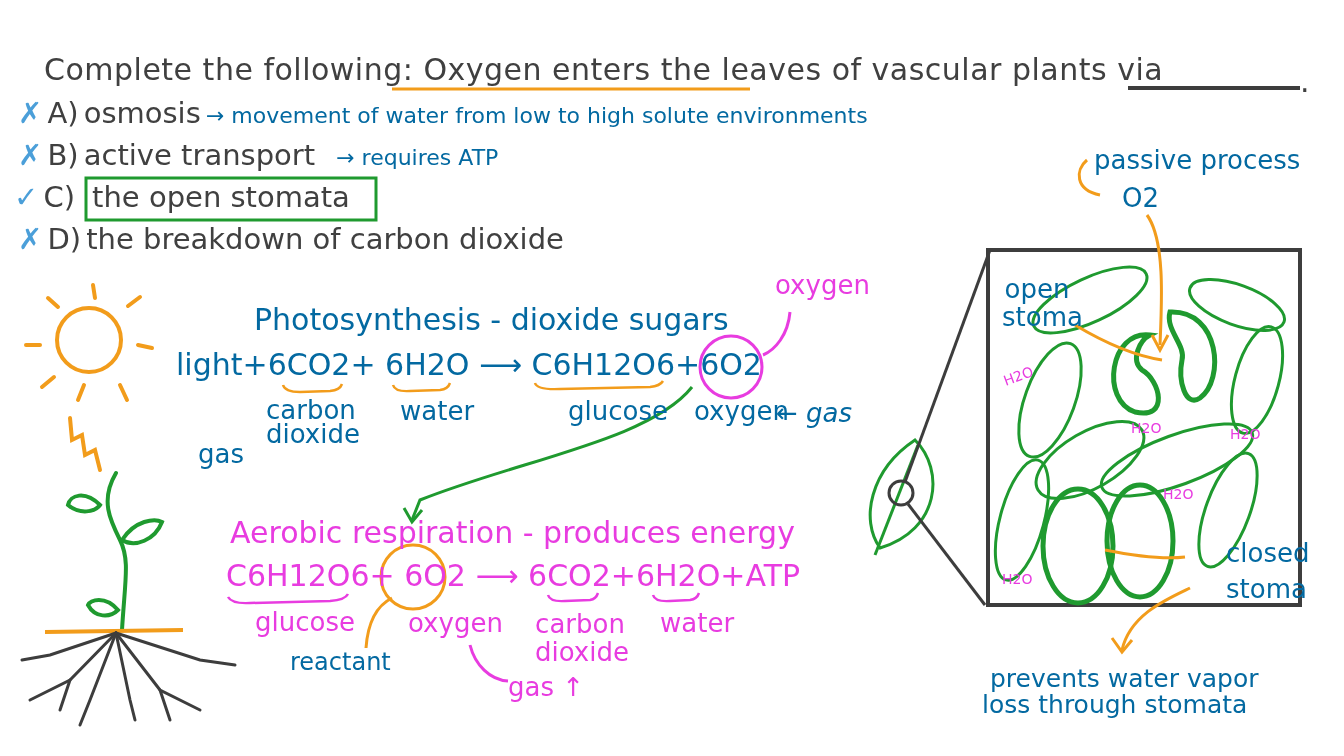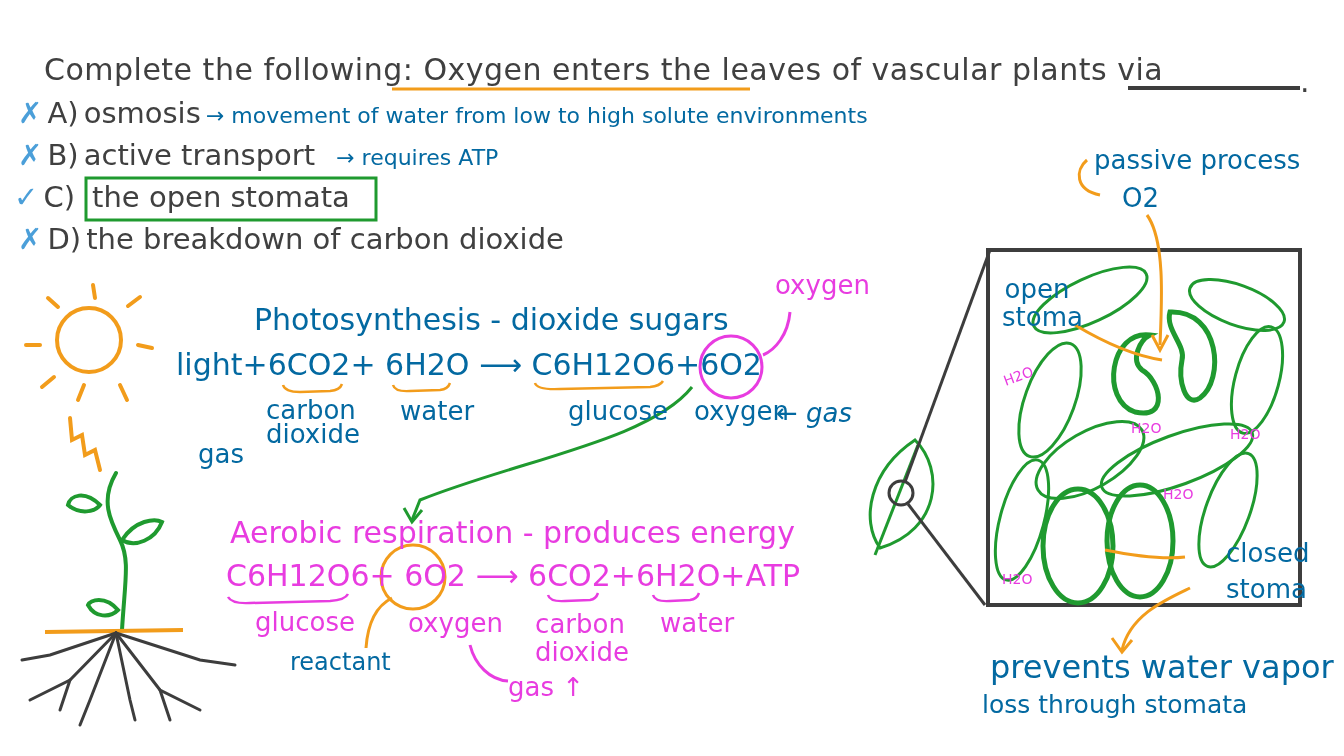--- a/index.html
+++ b/index.html
@@ -176,14 +176,14 @@
 
 <div class="abs orange lbl" style="left:1094px;top:145px;">passive process</div>
 <div class="abs orange lbl" style="left:1122px;top:183px;font-size:26px;">O2</div>
 <div class="abs orange lbl" style="left:1002px;top:275px;width:70px;white-space:normal;line-height:28px;text-align:center;">open stoma</div>
 <div class="abs orange lbl" style="left:1190px;top:535px;width:80px;white-space:normal;line-height:36px;margin-left:36px;">closed stoma</div>
 <div class="abs pink" style="left:1003px;top:368px;font-size:14px;transform:rotate(-20deg);">H2O</div>
 <div class="abs pink" style="left:1131px;top:420px;font-size:14px;">H2O</div>
 <div class="abs pink" style="left:1230px;top:426px;font-size:14px;">H2O</div>
 <div class="abs pink" style="left:1163px;top:486px;font-size:14px;">H2O</div>
 <div class="abs pink" style="left:1002px;top:571px;font-size:14px;">H2O</div>
-<div class="abs orange" style="left:990px;top:648px;font-size:32px;">prevents water vapor</div>
+<div class="abs orange" style="left:990px;top:664px;font-size:25px;">prevents water vapor</div>
 <div class="abs orange" style="left:982px;top:690px;font-size:25px;">loss through stomata</div>
 
 </body></html>

